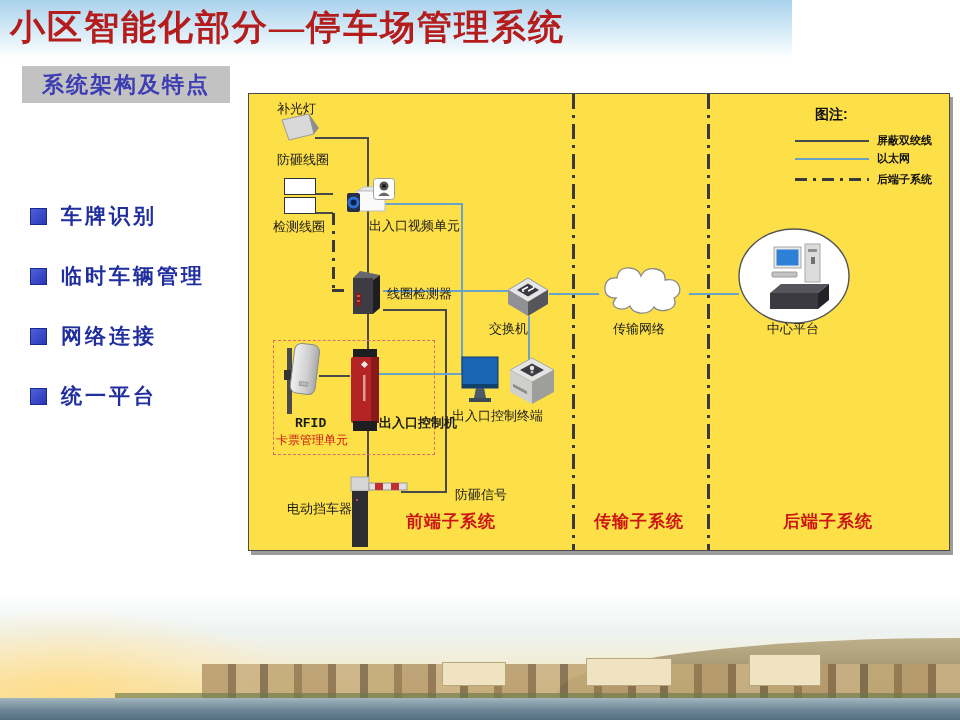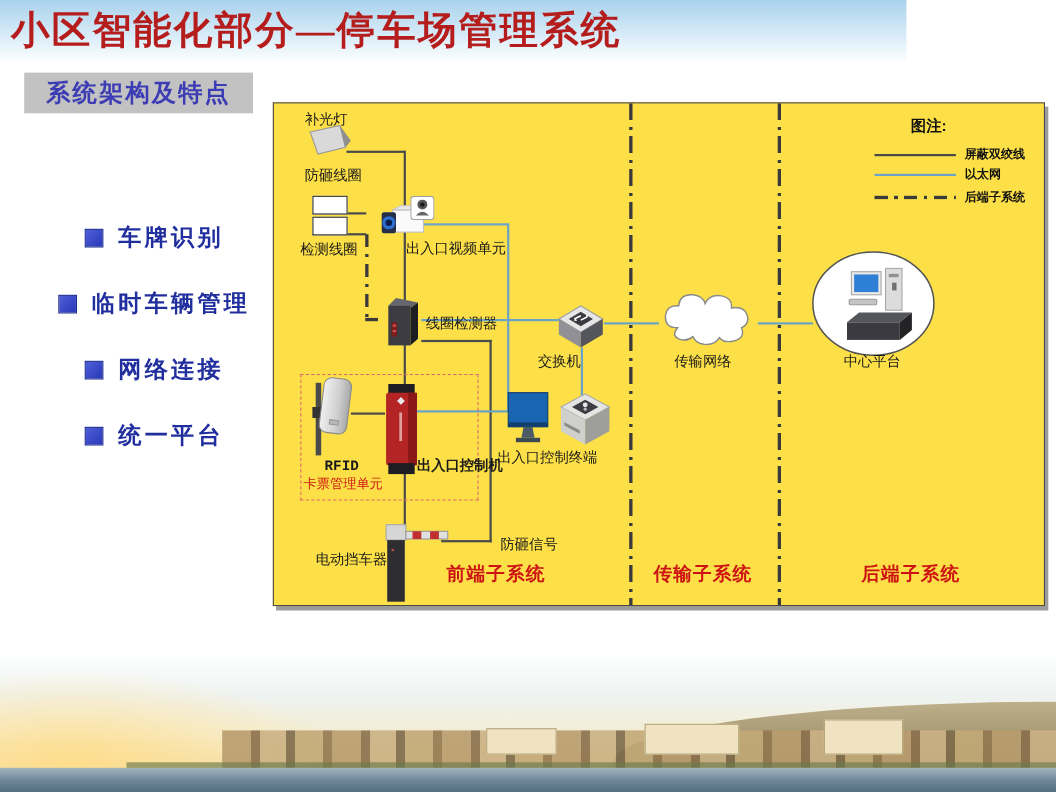--- a/index.html
+++ b/index.html
@@ -1,30 +1,30 @@
 <!DOCTYPE html>
 <html><head>
 <meta charset="utf-8">
 <style>
   html,body{margin:0;padding:0;}
   .slide{position:relative;width:960px;height:720px;background:#ffffff;overflow:hidden;
          font-family:"Liberation Sans",sans-serif;}
   
   .header{position:absolute;left:0;top:0;width:792px;height:58px;
-          background:linear-gradient(180deg,#a9d2ec 0%,#cfe7f6 45%,#ffffff 100%);padding-left:32px;}
+          background:linear-gradient(180deg,#a9d2ec 0%,#cfe7f6 45%,#ffffff 100%);}
   .title{position:absolute;left:10px;top:4px;font-family:"Liberation Serif",serif;
          font-size:35px;font-weight:bold;color:#b51c1c;letter-spacing:2px;white-space:nowrap;}
   
   .section-tag{position:absolute;left:22px;top:66px;width:208px;height:37px;background:#c2c2c2;
                display:flex;align-items:center;justify-content:center;
                font-family:"Liberation Serif",serif;font-size:22px;font-weight:bold;
                color:#3c3cb4;letter-spacing:2px;}
   
   .bullets{position:absolute;left:30px;top:202px;width:220px;list-style:none;margin:0;padding:0;}
-  .bullets li{display:flex;align-items:center;height:28px;margin-bottom:32px;justify-content:center;}
+  .bullets li{display:flex;align-items:center;height:28px;margin-bottom:32px;}
   .bullet-sq{width:15px;height:15px;margin-right:14px;flex:0 0 15px;
              background:linear-gradient(135deg,#5060d8,#2838b8);border:1px solid #1a2a90;}
   .bullet-label{font-family:"Liberation Serif",serif;font-size:21px;font-weight:bold;
                 color:#202e9e;letter-spacing:3px;white-space:nowrap;}
   
   .diagram{position:absolute;left:248px;top:93px;width:700px;height:456px;background:#fde047;
            border:1.5px solid #4a4a4a;box-shadow:3px 4px 0 #9c9c9c;}
   .dg-label{position:absolute;font-size:13px;color:#1a1a1a;white-space:nowrap;}
   .hline{position:absolute;height:2px;background:#4a4a4a;}
   .vline{position:absolute;width:2px;background:#4a4a4a;}
@@ -35,21 +35,21 @@
   .dashdot-h{position:absolute;height:2.5px;
      background:repeating-linear-gradient(90deg,#3a3a3a 0 12px,transparent 12px 18px,#3a3a3a 18px 21px,transparent 21px 27px);}
   .divider{position:absolute;top:0;bottom:0;width:2.5px;
      background:repeating-linear-gradient(180deg,#3a3a3a 0 15px,transparent 15px 21px,#3a3a3a 21px 24px,transparent 24px 30px);}
   .coil-rect{position:absolute;width:30px;height:15px;border:1.5px solid #333;background:#fff;}
   .card-box{position:absolute;left:24px;top:246px;width:160px;height:113px;
             border:1.5px dashed #e06a6a;}
   .red-label{position:absolute;font-size:12px;color:#cc1414;white-space:nowrap;}
   .subsys{position:absolute;width:130px;text-align:center;font-size:17px;font-weight:bold;
           color:#cc1414;letter-spacing:1px;white-space:nowrap;}
-  .legend-title{position:absolute;font-size:14px;font-weight:bold;color:#111;margin-left:13px;}
+  .legend-title{position:absolute;font-size:14px;font-weight:bold;color:#111;}
   .legend-label{position:absolute;font-size:11px;font-weight:bold;color:#111;white-space:nowrap;}
   .icon{position:absolute;}
   
   .panorama{position:absolute;left:0;top:595px;width:960px;height:125px;overflow:hidden;
      background:linear-gradient(180deg,#feffff 0%,#eef3f2 30%,#f3ecd2 58%,#f1dda6 78%,#e6cd97 100%);}
   .pan-glow{position:absolute;left:-60px;bottom:0;width:360px;height:110px;
      background:radial-gradient(ellipse at 35% 75%,rgba(255,222,140,.95),rgba(255,230,170,.45) 45%,transparent 72%);}
   .pan-hill{position:absolute;right:0;bottom:20px;width:42%;height:62px;
      background:linear-gradient(180deg,#b4a478,#7e6f4e);border-radius:100% 0 0 0/90% 0 0 0;opacity:.85;}
   .pan-bldg{position:absolute;left:21%;right:0;bottom:20px;height:36px;opacity:.9;

